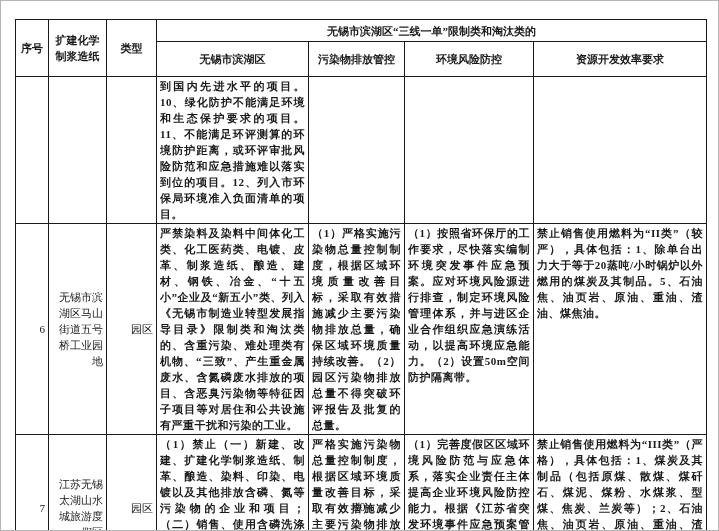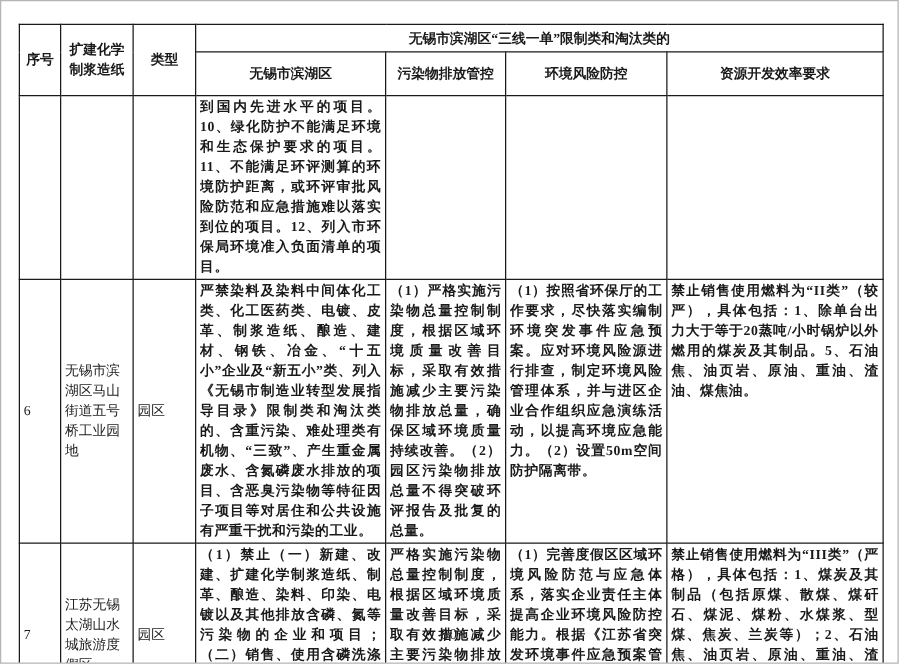--- a/index.html
+++ b/index.html
@@ -27,21 +27,21 @@
     overflow:hidden;
     box-sizing:border-box;
   }
   table.main th{
     font-weight:bold;
     text-align:center;
     vertical-align:middle;
     padding:2px 2px;
   }
   td.cell-id, td.cell-name, td.cell-type{
-    text-align:left;
+    text-align:right;
     vertical-align:middle;
   }
   td.cell-text{
     text-align:justify;
     vertical-align:top;
     letter-spacing:0.5px;
     font-weight:bold;
   }
   td.cell-text .clip{
     overflow:hidden;

